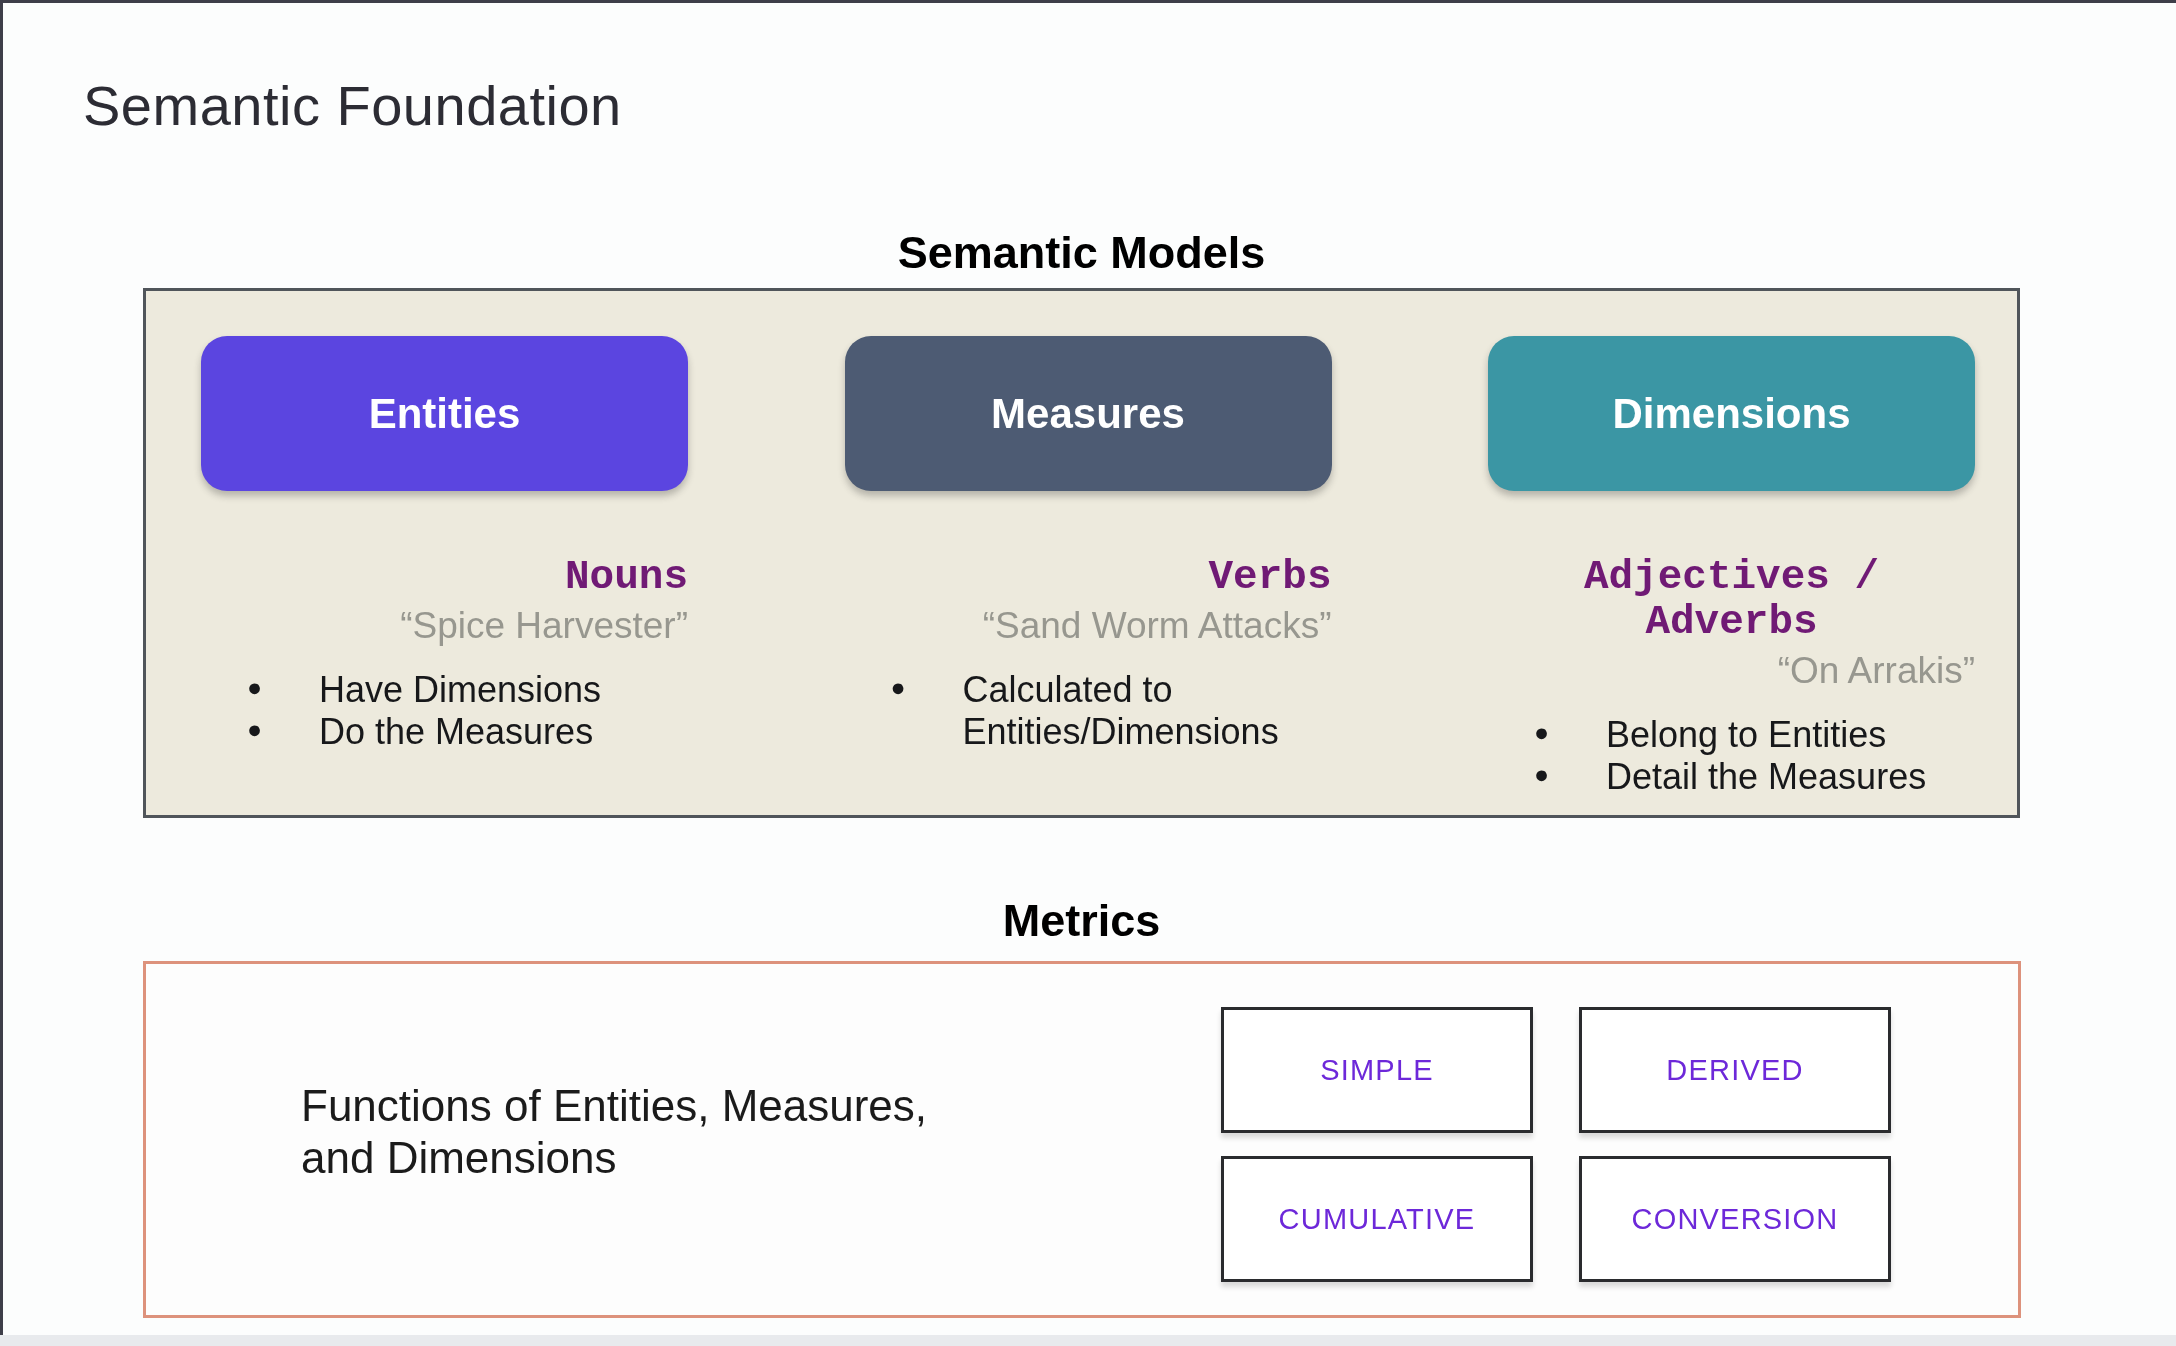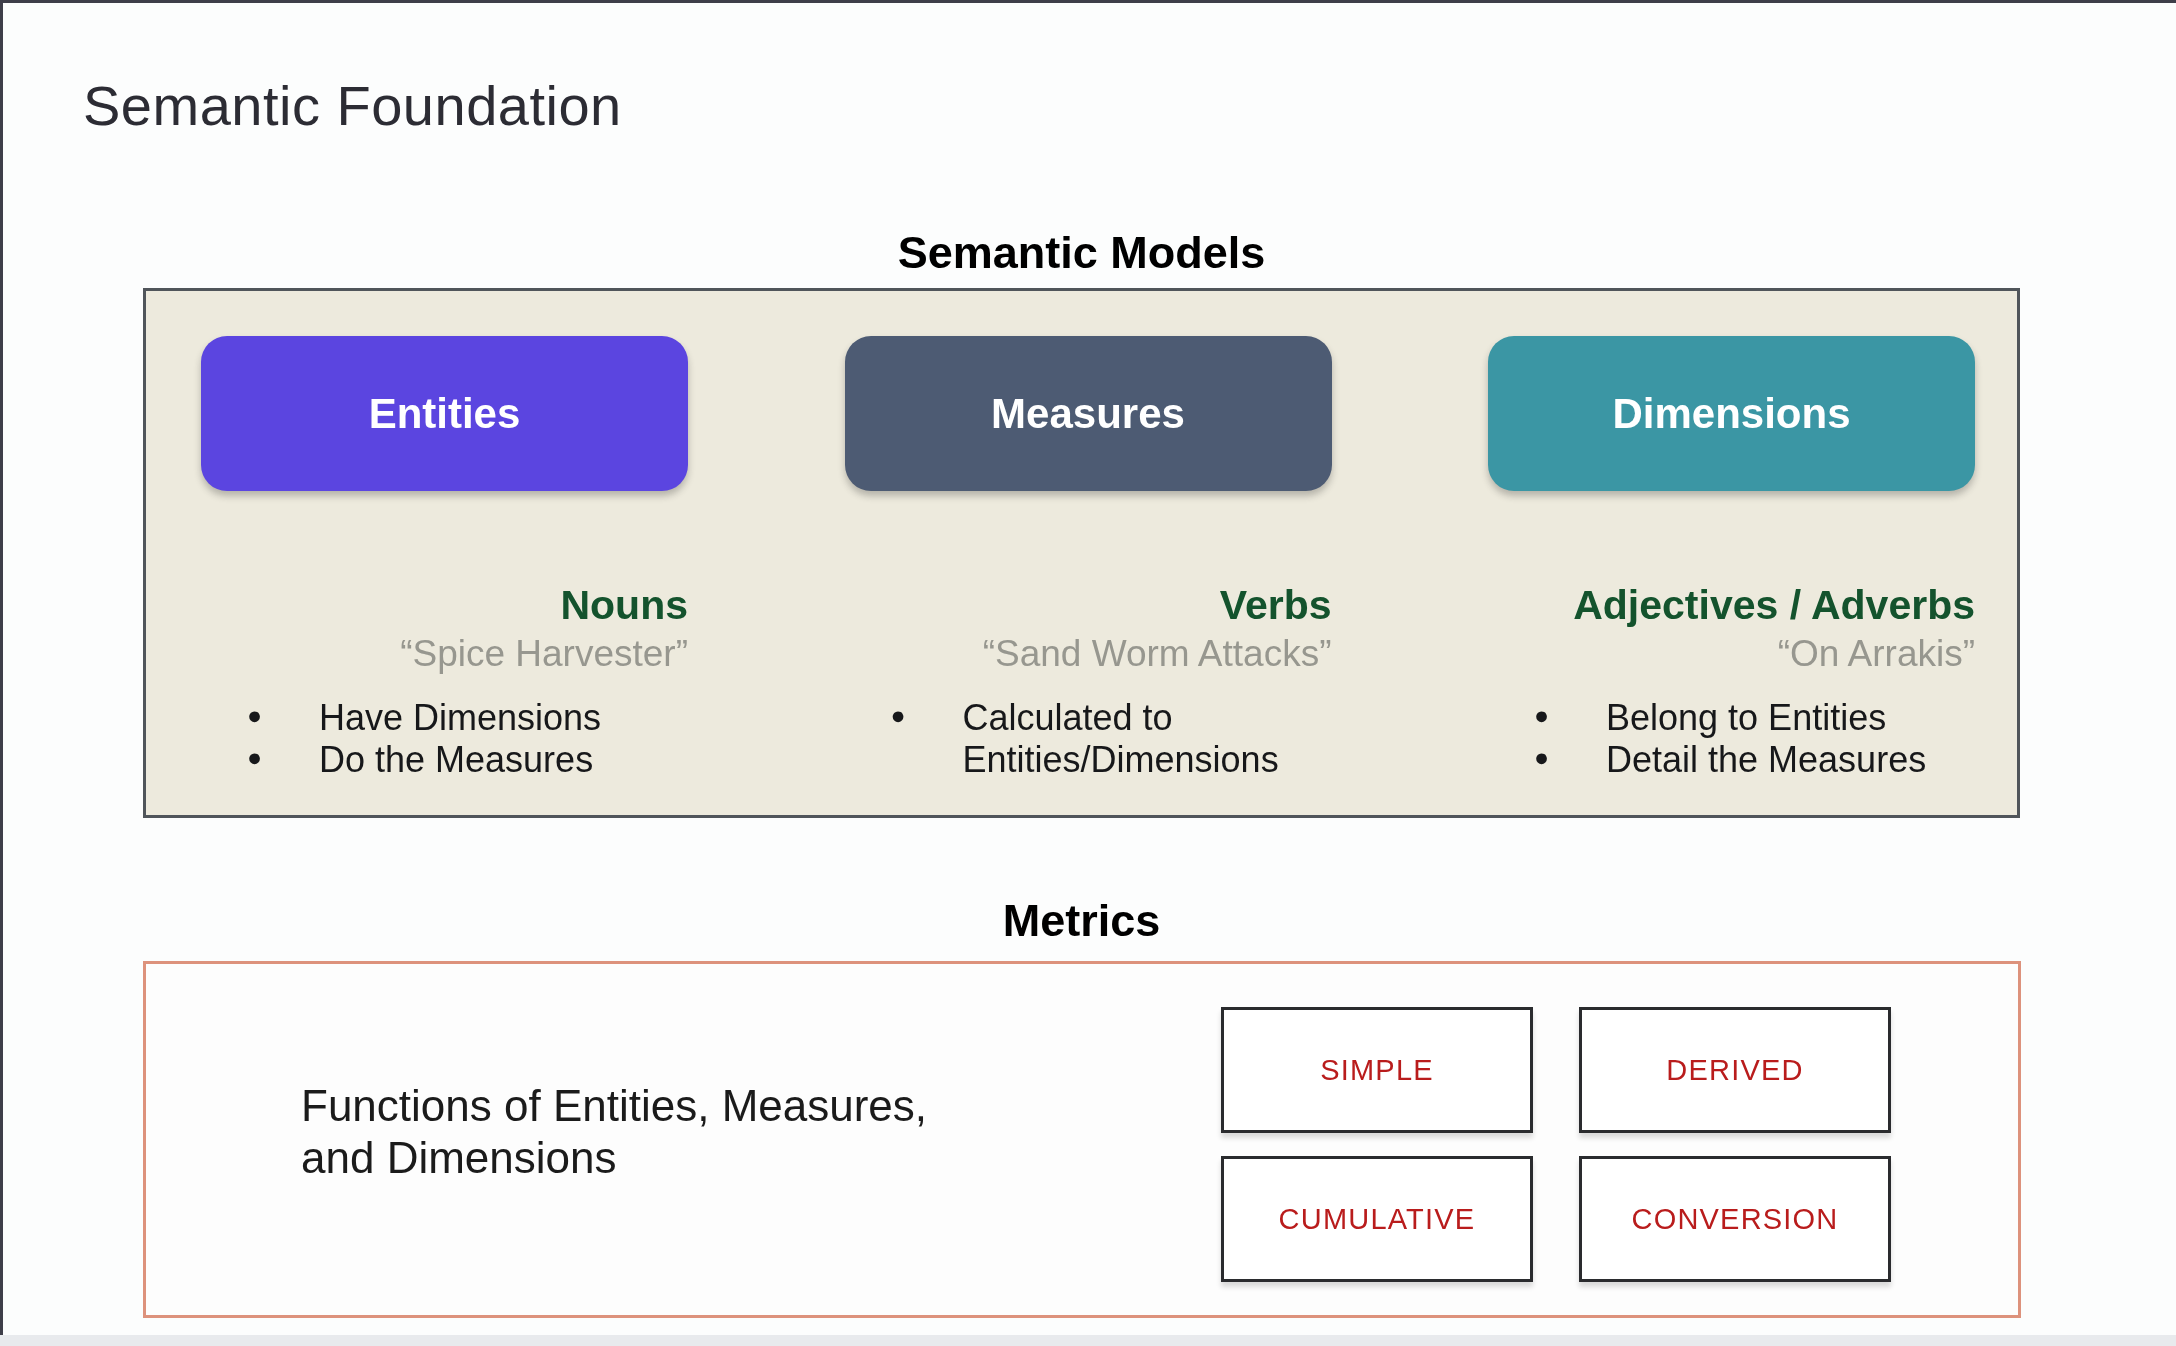--- a/index.html
+++ b/index.html
@@ -29,21 +29,21 @@
     background:#edeadd;border:3px solid #50555a;
     display:flex;justify-content:space-between;padding:45px 42px 0 55px;
   }
   .sm-col{width:487px;display:flex;flex-direction:column;align-items:flex-end;text-align:center;}
   .pill{
     width:100%;height:155px;border-radius:26px;flex:0 0 auto;
     display:flex;align-items:center;justify-content:center;
     color:#ffffff;font-size:42px;font-weight:bold;
     box-shadow:0 5px 7px rgba(40,40,40,0.28);
   }
-  .col-heading{margin-top:92px;font-size:41px;font-weight:bold;color:#14532d;line-height:1.1;}
+  .col-heading{margin-top:64px;font-size:41px;font-weight:bold;color:#701a75;line-height:1.1;font-family:Liberation Mono, monospace;}
   .col-quote{margin-top:6px;font-size:37px;color:#97978f;line-height:1.1;}
   .col-bullets{
     margin:22px 0 0 40px;padding:0;align-self:flex-start;text-align:left;
     font-size:36px;color:#17181a;line-height:1.16;list-style:none;
   }
   .col-bullets li{display:grid;grid-template-columns:78px 1fr;align-items:start;}
   .col-bullets .dot{font-size:25px;justify-self:start;padding-left:6px;transform:translateY(4px);}
   .bullet-text{max-width:470px;}
   .metrics-panel{
     position:absolute;left:140px;top:958px;width:1878px;height:357px;box-sizing:border-box;
@@ -53,21 +53,21 @@
     position:absolute;left:155px;top:116px;font-size:44px;color:#1b1b1b;line-height:1.18;
   }
   .metric-grid{
     position:absolute;left:1075px;top:43px;
     display:grid;grid-template-columns:312px 312px;grid-auto-rows:126px;
     column-gap:46px;row-gap:23px;
   }
   .metric-box{
     box-sizing:border-box;border:3px solid #2a2b2e;background:#ffffff;
     display:flex;align-items:center;justify-content:center;
-    font-size:29px;letter-spacing:1.2px;color:#b91c1c;
+    font-size:29px;letter-spacing:1.2px;color:#6d28d9;
     box-shadow:0 5px 5px rgba(0,0,0,0.14);
   }
 </style>
 </head>
 <body>
 
 <div class="slide">
 
   <div class="slide-title">Semantic Foundation</div>
 

